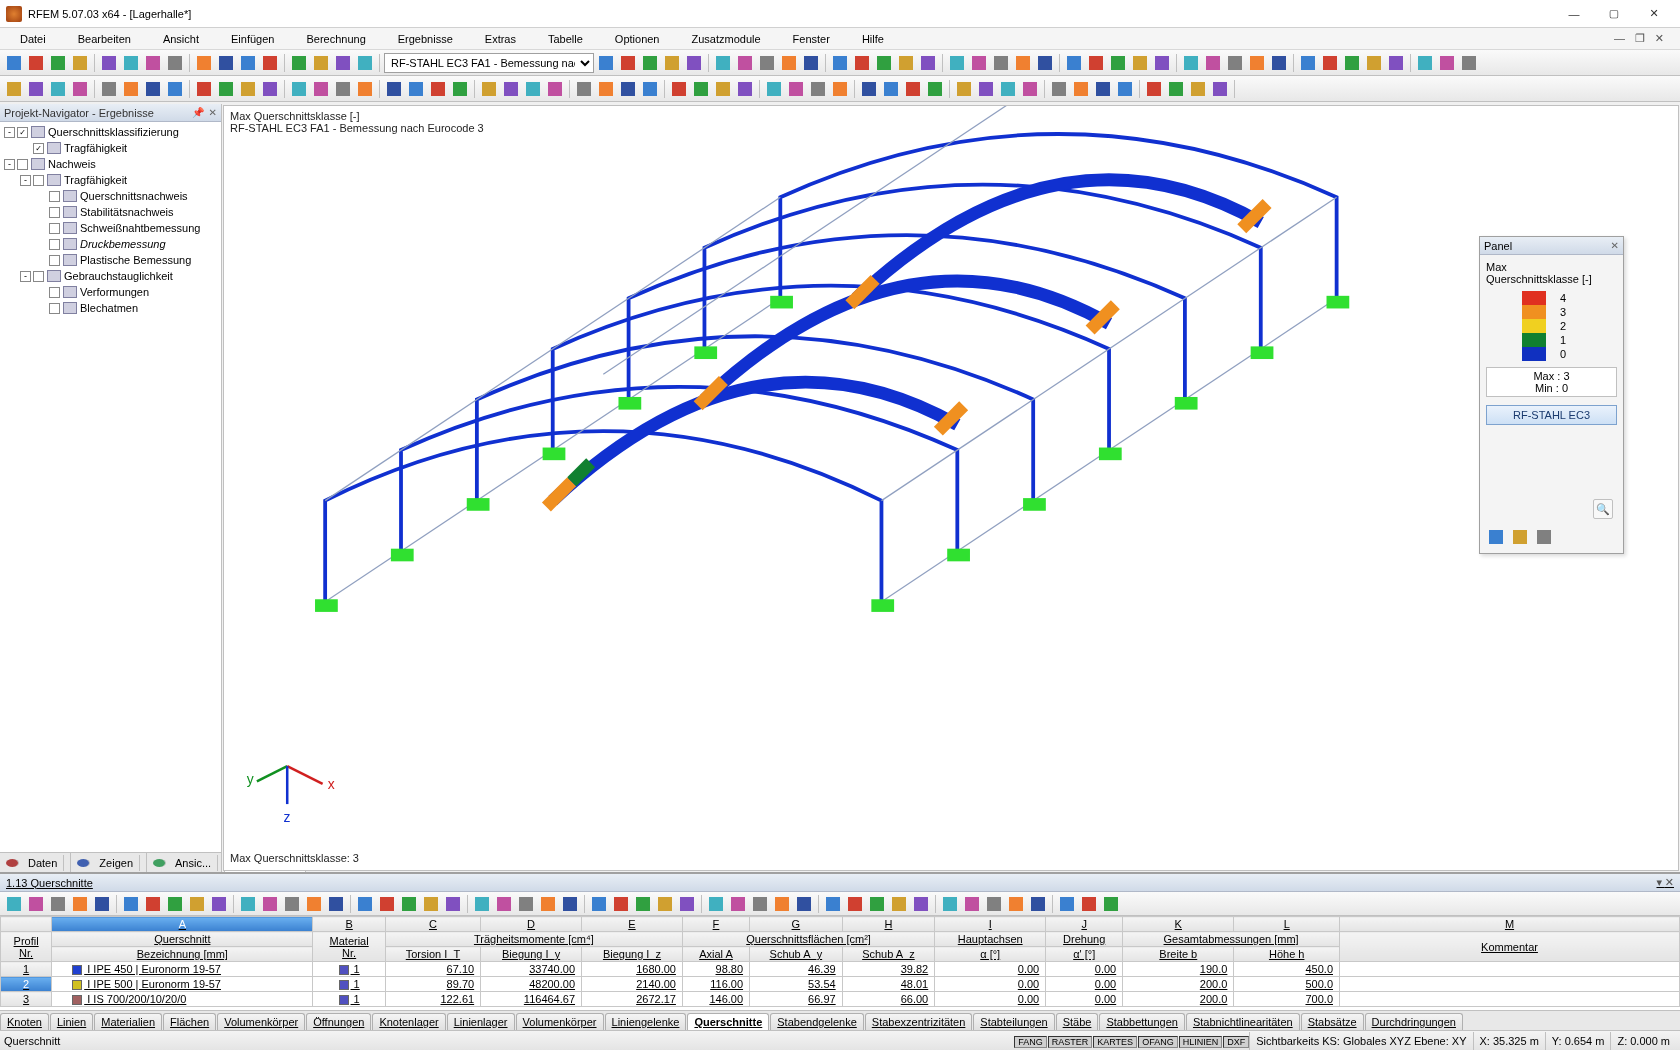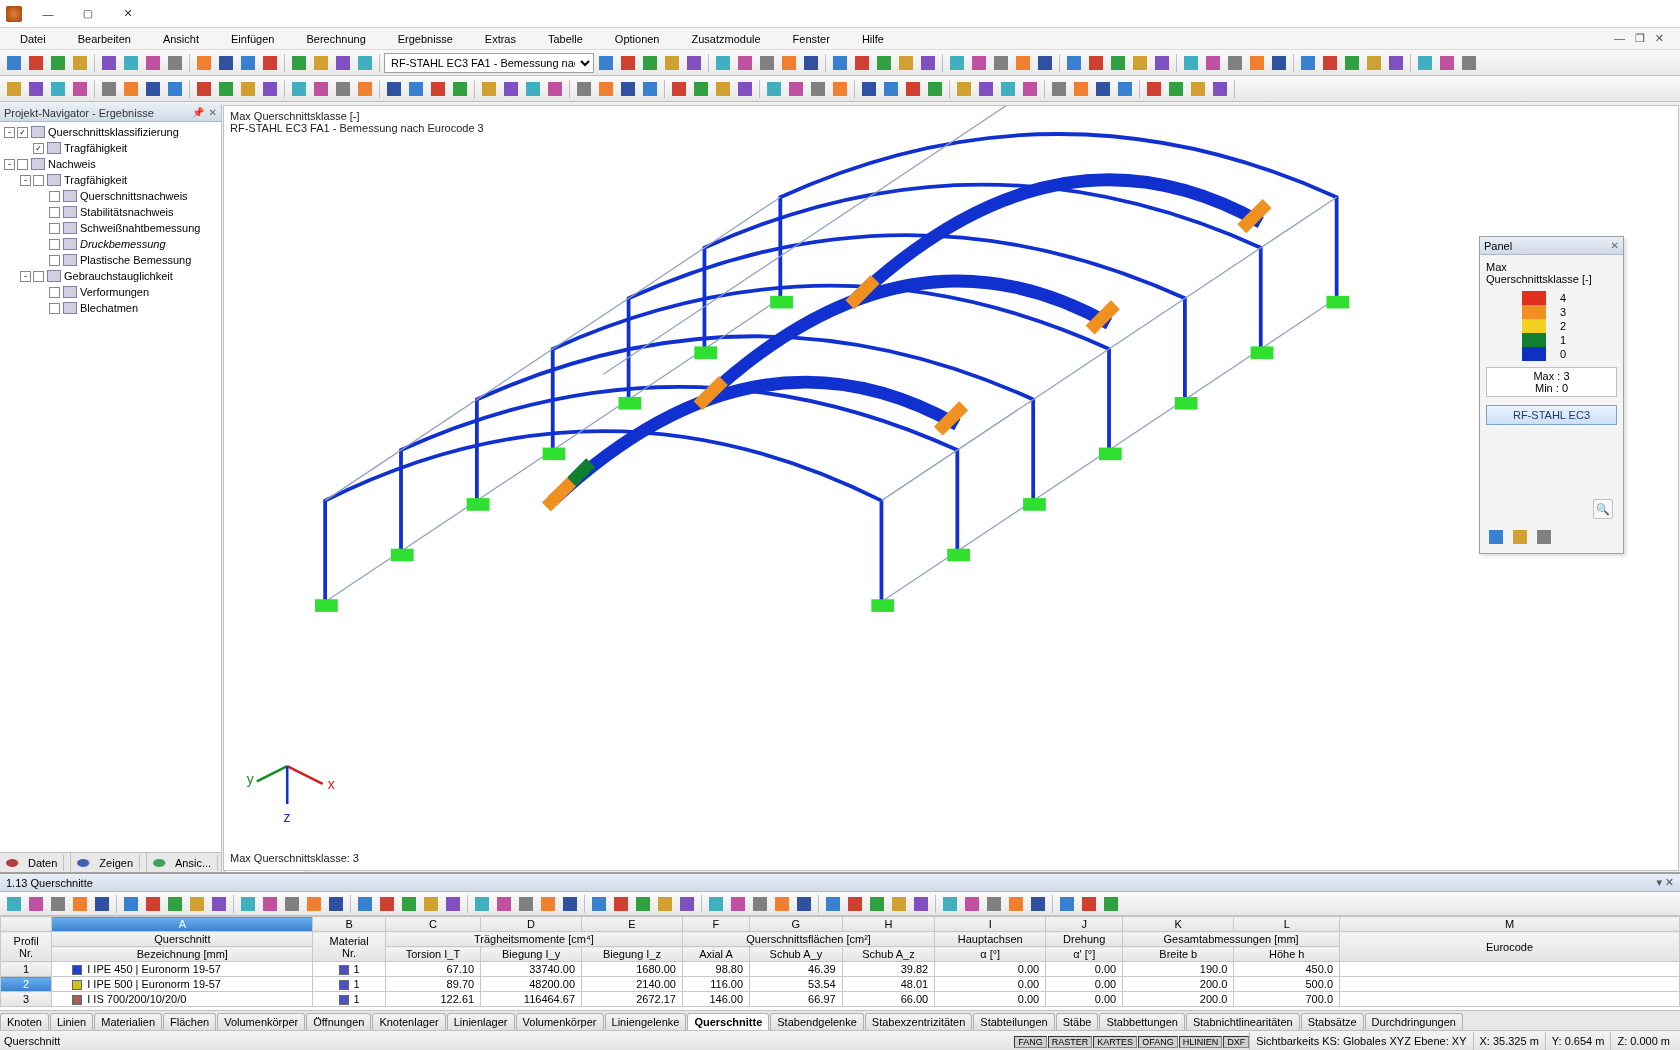--- a/index.html
+++ b/index.html
@@ -37,21 +37,21 @@
 .legend-row { display: flex; align-items: center; margin: 0; height: 14px; }
 .legend-swatch { width: 24px; height: 14px; margin-right: 14px; margin-left: 36px; }
 .panel-minmax { border: 1px solid #c0c0c0; background: #fff; padding: 2px 6px; margin-top: 6px; font-size: 11px; text-align: center; }
 .panel-btn { display: block; width: 100%; height: 20px; margin-top: 8px; background: linear-gradient(#eaf2fc,#cde0f5); border: 1px solid #7da2ce; text-align: center; line-height: 18px; color: #1a3a6e; }
 .panel-tools { display: flex; gap: 4px; justify-content: flex-end; margin-top: 70px; padding: 4px; }
 .panel-tools .tb-btn { border: 1px solid #c0c0c0; background: #f8f8f8; }
 .nav-tabs { height: 20px; background: #e8e8e8; border-top: 1px solid #c0c0c0; display: flex; align-items: center; font-size: 10px; }
 .nav-tabs span { padding: 2px 6px; border-right: 1px solid #c0c0c0; display: inline-flex; align-items: center; gap: 3px; }
 .nav-tabs .active { background: #fff; }
 .nav-tabs .dot { width: 8px; height: 8px; border-radius: 50%; display: inline-block; }
-.lower { height: 158px; background: #f0abfc; border-top: 2px solid #a0a0a0; display: flex; flex-direction: column; }
+.lower { height: 158px; background: #f0abfc; border-top: 2px solid #a0a0a0; display: flex; flex-direction: column; text-decoration: underline; }
 .lower-header { height: 18px; background: linear-gradient(#e8eef5,#d0dae8); border-bottom: 1px solid #b0b8c8; padding: 0 6px; display: flex; align-items: center; font-size: 11px; }
 .lower-header .ctrls { margin-left: auto; font-size: 10px; color: #555; }
 .lower-toolbar { height: 24px; background: linear-gradient(#fafafa,#e8e8e8); border-bottom: 1px solid #c0c0c0; display: flex; align-items: center; padding: 0 4px; gap: 2px; overflow: hidden; }
 .table-wrap { flex: 1; overflow: auto; background: #fff; }
 table.data { border-collapse: collapse; width: 100%; font-size: 11px; }
 table.data th, table.data td { border: 1px solid #c8c8c8; padding: 1px 4px; height: 14px; text-align: center; background: #fff; }
 table.data th { background: linear-gradient(#f4f4f4,#e4e4e4); font-weight: normal; }
 table.data th.colletter { background: linear-gradient(#f4f4f4,#e4e4e4); }
 table.data th.colA { background: linear-gradient(#6ab0f0,#3a80d0); color: #fff; }
 table.data td.num { text-align: right; padding-right: 6px; }
@@ -67,20 +67,21 @@
 .statusbar .toggle { background: #d0d0d0; border: 1px inset #888; padding: 0 3px; margin-left: 1px; font-size: 9px; }
 .ico { width: 14px; height: 14px; display: inline-block; }
 
 .c1{background:#3a80d0}.c2{background:#d04030}.c3{background:#30a040}.c4{background:#d0a030}.c5{background:#8050c0}.c6{background:#40b0c0}.c7{background:#c050a0}.c8{background:#808080}.c9{background:#f08030}.c10{background:#3050a0}
 </style>
 </head>
 <body>
 
 <div class="titlebar">
   <span class="app-icon"></span>
+  <span class="title">RFEM 5.07.03 x64 - [Lagerhalle*]</span>
   <span class="winbtn">—</span>
   <span class="winbtn">▢</span>
   <span class="winbtn">✕</span>
 </div>
 
 <div class="menubar">
   <span><span>Datei</span></span>
   <span><span>Bearbeiten</span></span>
   <span><span>Ansicht</span></span>
   <span><span>Einfügen</span></span>
@@ -859,21 +860,21 @@
             </tr>
             <tr>
  <th rowspan="2">Profil<br>Nr.</th>
  <th>Querschnitt</th>
  <th rowspan="2">Material<br>Nr.</th>
  <th colspan="3">Trägheitsmomente [cm⁴]</th>
  <th colspan="3">Querschnittsflächen [cm²]</th>
  <th>Hauptachsen</th>
  <th>Drehung</th>
  <th colspan="2">Gesamtabmessungen [mm]</th>
- <th rowspan="2" style="width:340px">Eurocode</th>
+ <th rowspan="2" style="width:340px">Kommentar</th>
 </tr>
             <tr>
  <th>Bezeichnung [mm]</th>
  <th>Torsion I_T</th>
  <th>Biegung I_y</th>
  <th>Biegung I_z</th>
  <th>Axial A</th>
  <th>Schub A_y</th>
  <th>Schub A_z</th>
  <th>α [°]</th>

